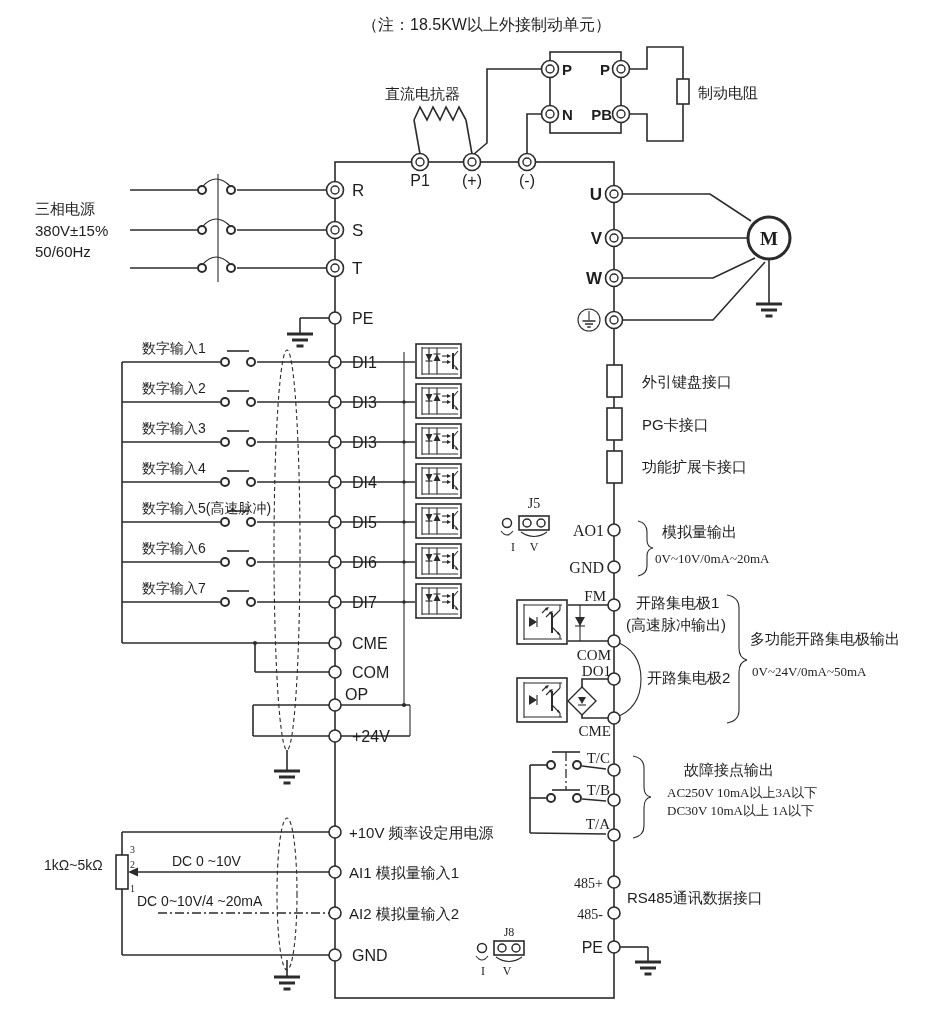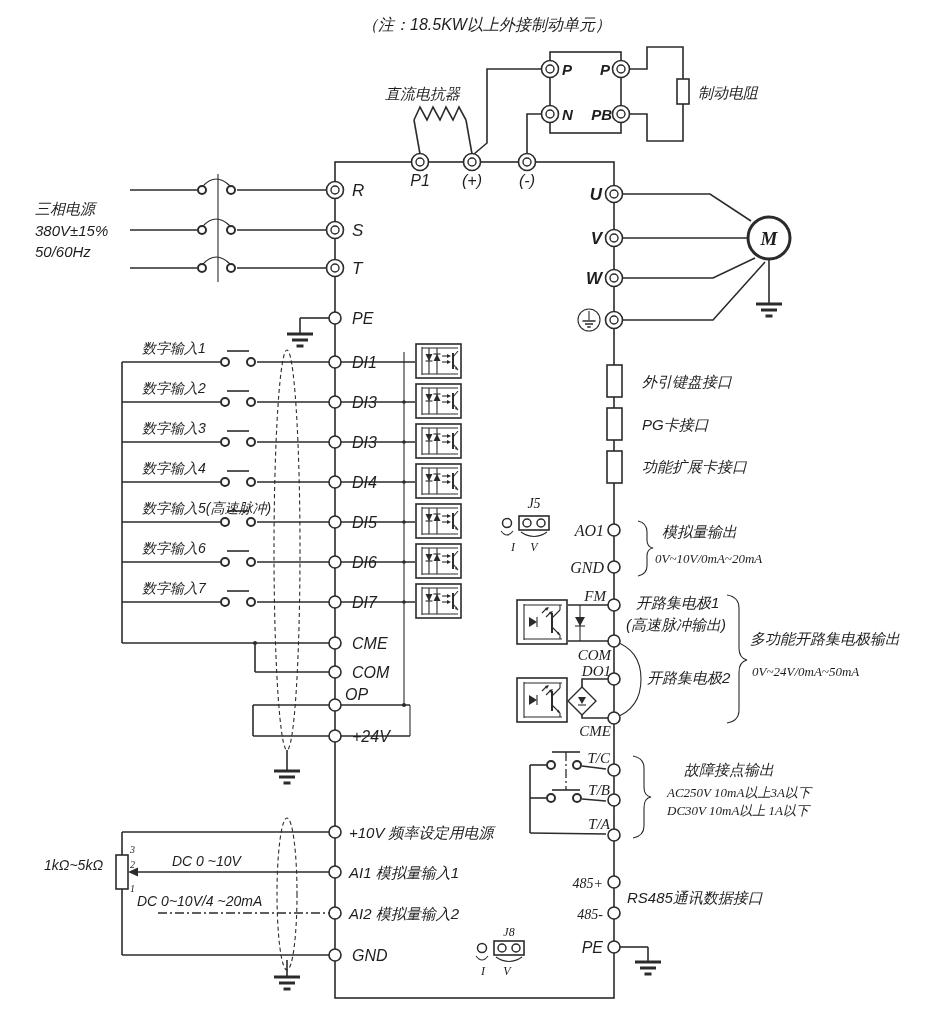--- a/index.html
+++ b/index.html
@@ -1,16 +1,16 @@
 <!DOCTYPE html>
 <html><head>
 <meta charset="utf-8">
 <style>
   html,body{margin:0;padding:0;background:#fff;}
-  #stage{position:relative;width:934px;height:1017px;background:#fff;overflow:hidden;font-style:italic;}
+  #stage{position:relative;width:934px;height:1017px;background:#fff;overflow:hidden;}
   svg{display:block;}
   .w{stroke:#2b2b2b;stroke-width:1.6;fill:none;}
   .thin{stroke-width:1.1;}
   .c{fill:#fff;stroke:#2b2b2b;stroke-width:1.6;}
   .cc{fill:#fff;stroke:#2b2b2b;stroke-width:2;}
   .dot{fill:#2b2b2b;stroke:none;}
   .f{fill:#2b2b2b;stroke:none;}
   .dash{stroke:#2b2b2b;stroke-width:1.1;fill:none;stroke-dasharray:4 3;}
   .dashdot{stroke:#2b2b2b;stroke-width:1.3;fill:none;stroke-dasharray:9 3 2 3;}
   .t{font-family:"Liberation Sans",sans-serif;fill:#1e1e1e;}

